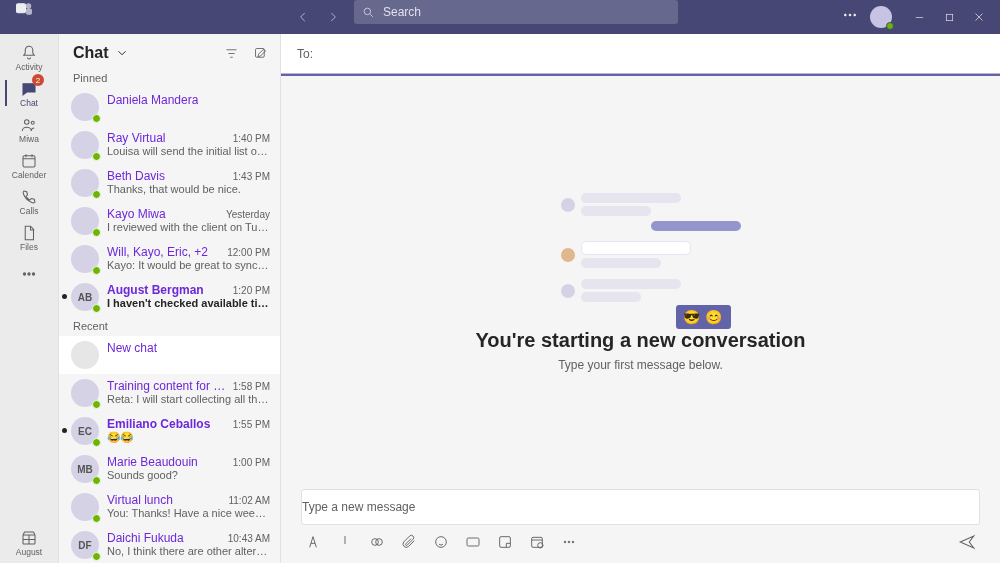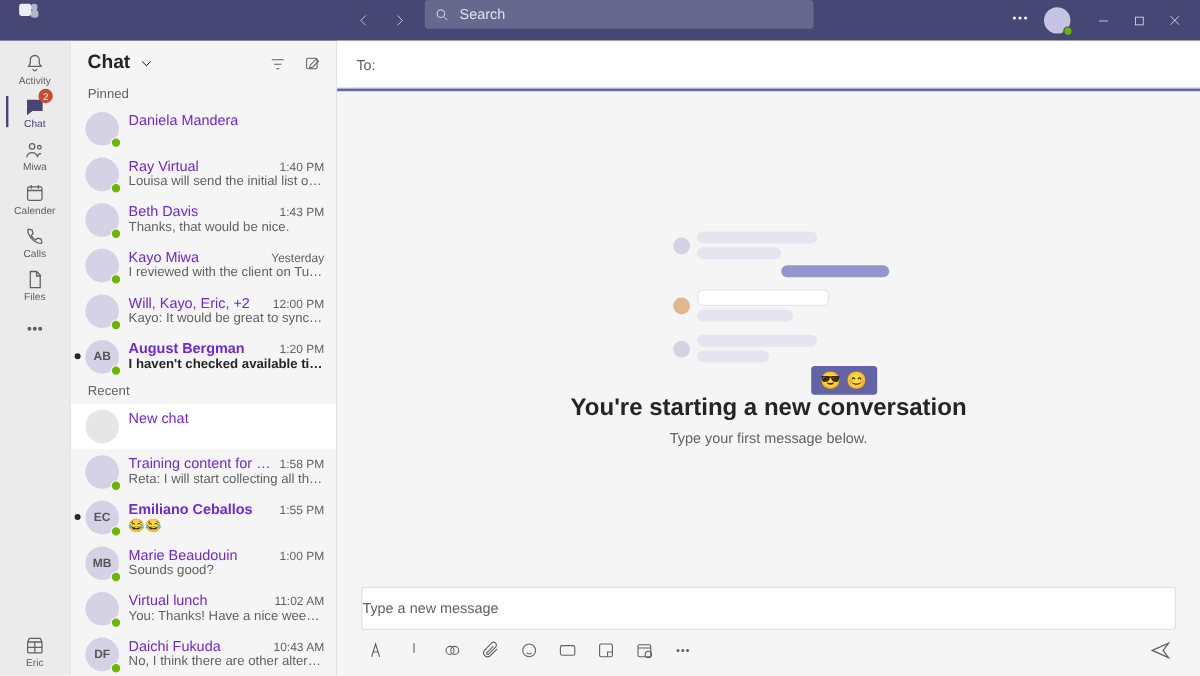--- a/index.html
+++ b/index.html
@@ -174,21 +174,21 @@
           <circle cx="12" cy="12" r="1.5" fill="#616161"></circle>
           <circle cx="18" cy="12" r="1.5" fill="#616161"></circle>
         </svg>
     </div>
     <div class="spacer"></div>
     <div class="item" style="margin-bottom:4px;">
       <svg viewBox="0 0 24 24">
           <rect x="4" y="8" width="16" height="12" rx="1"></rect>
           <path d="M4 8l2-4h12l2 4M12 8v12M4 14h16"></path>
         </svg>
-      <span>Eric</span>
+      <span>August</span>
     </div>
   </div>
 
   <div class="chatlist">
     <div class="head">
       <span class="title">Chat</span>
       <svg width="14" height="14" viewBox="0 0 24 24">
           <path d="M6 9l6 6 6-6"></path>
         </svg>
       <div class="icons">

